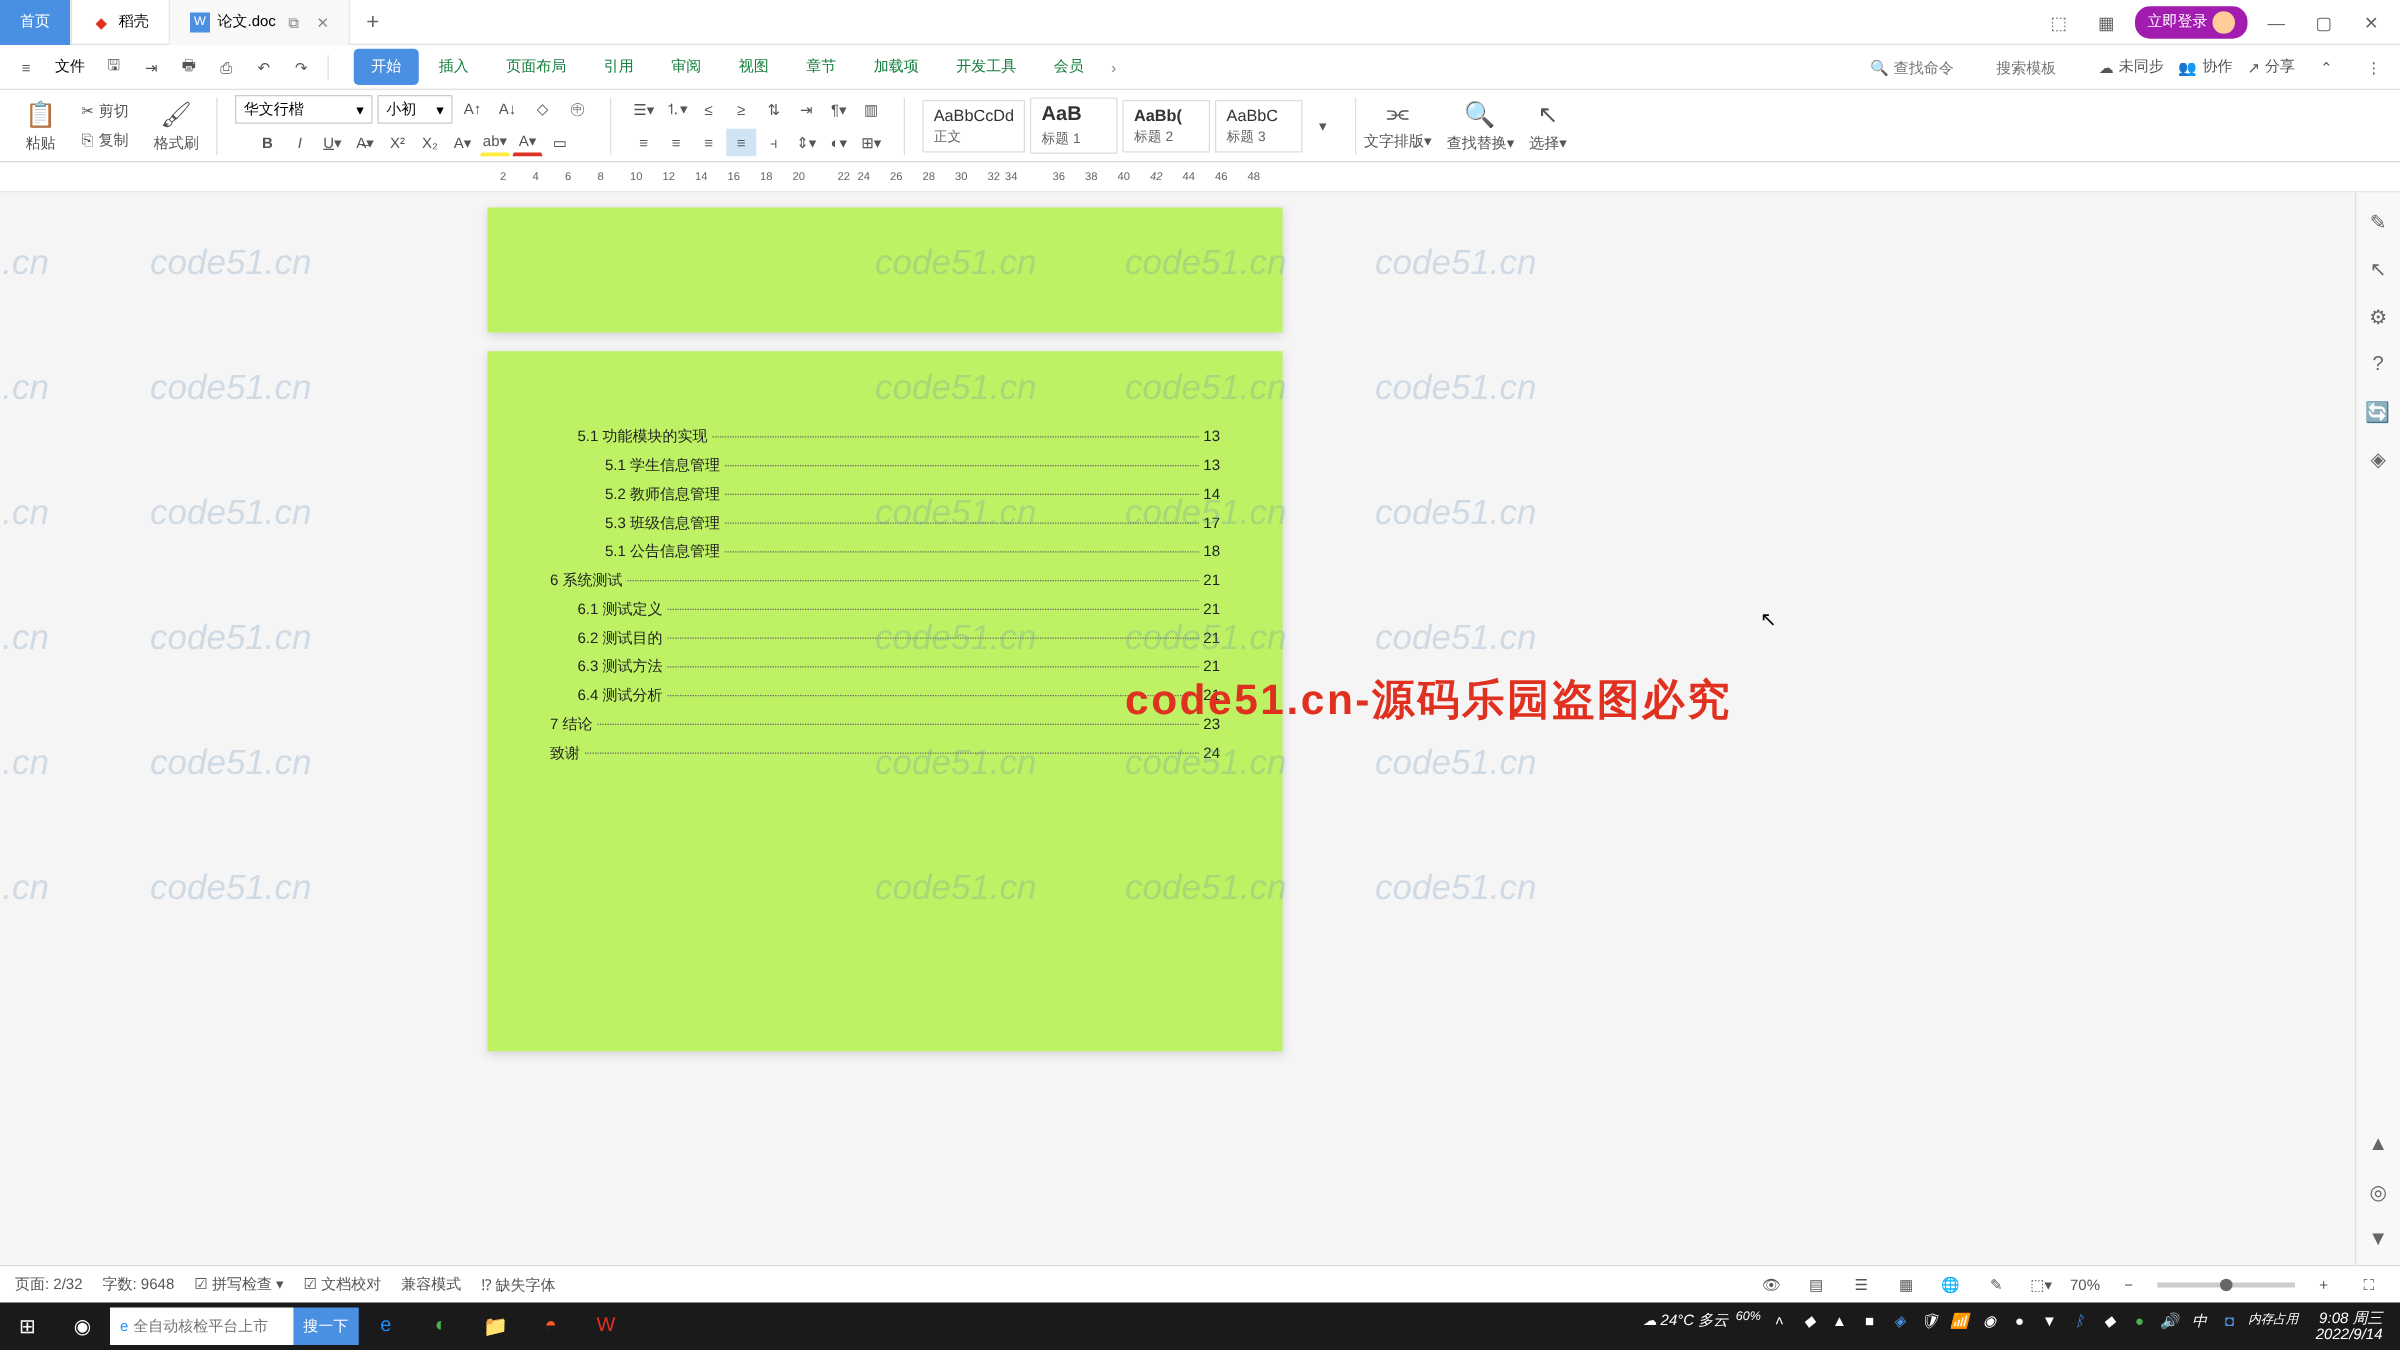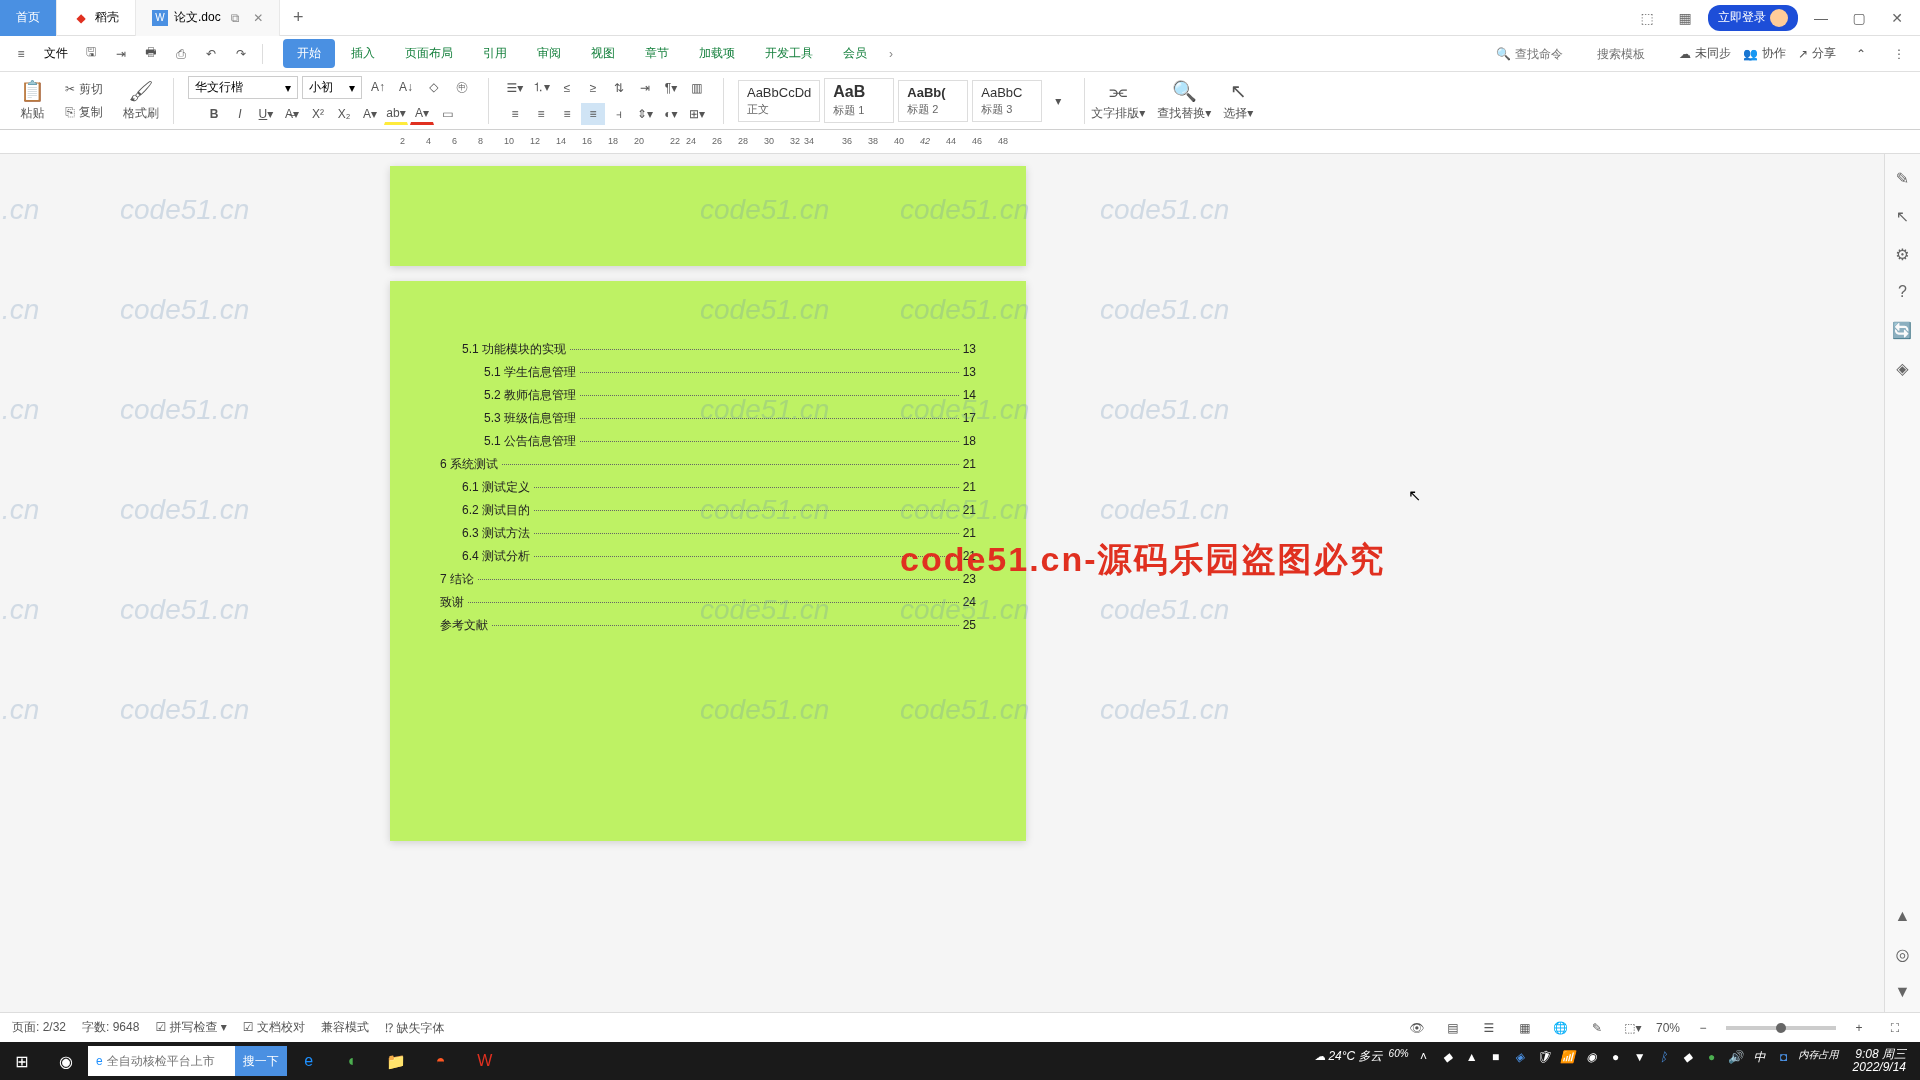--- a/index.html
+++ b/index.html
@@ -5,21 +5,21 @@
 *{margin:0;padding:0;box-sizing:border-box;font-family:"Microsoft YaHei",Arial,sans-serif;font-size:12px;}
 body{background:#f0f0f0;overflow:hidden;width:1920px;height:1080px;position:relative;}
 .titlebar{height:36px;background:#fff;display:flex;align-items:center;border-bottom:1px solid #e0e0e0;}
 .tab{height:36px;padding:0 16px;display:flex;align-items:center;gap:6px;cursor:pointer;border-right:1px solid #e8e8e8;}
 .tab.home{background:#4a90e2;color:#fff;}
 .tab-icon{width:16px;height:16px;display:inline-flex;align-items:center;justify-content:center;}
 .tab .close{margin-left:8px;color:#888;}
 .tab .dup{margin-left:4px;color:#888;}
 .plus-tab{width:36px;display:flex;align-items:center;justify-content:center;color:#666;font-size:18px;}
 .titlebar-right{margin-left:auto;display:flex;align-items:center;gap:8px;padding-right:8px;}
-.login-btn{background:#1d4ed8;color:#fff;padding:4px 10px;border-radius:12px;display:flex;align-items:center;gap:4px;}
+.login-btn{background:#a21caf;color:#fff;padding:4px 10px;border-radius:12px;display:flex;align-items:center;gap:4px;}
 .login-btn .avatar{width:18px;height:18px;background:#ffcc99;border-radius:50%;}
 .win-btn{width:30px;height:30px;display:flex;align-items:center;justify-content:center;color:#666;font-size:14px;}
 .toolbar{height:36px;background:#fff;display:flex;align-items:center;padding:0 8px;gap:4px;border-bottom:1px solid #e0e0e0;}
 .tb-ico{width:26px;height:26px;display:flex;align-items:center;justify-content:center;color:#555;cursor:pointer;}
 .tb-sep{width:1px;height:20px;background:#ddd;margin:0 4px;}
 .ribbon-tabs{display:flex;align-items:center;gap:2px;margin-left:12px;}
 .rtab{padding:6px 14px;color:#15803d;cursor:pointer;}
 .rtab.active{background:#4a90e2;color:#fff;border-radius:4px;}
 .toolbar-right{margin-left:auto;display:flex;align-items:center;gap:12px;}
 .search-box{display:flex;align-items:center;gap:4px;color:#888;}
@@ -352,25 +352,20 @@
         <div class="toc-line toc-l1">
           <span class="toc-label">7  结论</span>
           <span class="toc-dots"></span>
           <span class="toc-page">23</span>
         </div>
         <div class="toc-line toc-l1">
           <span class="toc-label">致谢</span>
           <span class="toc-dots"></span>
           <span class="toc-page">24</span>
         </div>
-        <div class="toc-line toc-l1">
-          <span class="toc-label">参考文献</span>
-          <span class="toc-dots"></span>
-          <span class="toc-page">25</span>
-        </div>
       </div>
     <div class="big-watermark">code51.cn-源码乐园盗图必究</div>
   </div>
 
   <div id="wm-layer">
       <div class="watermark" style="left: -90px; top: 40px;">code51.cn</div>
       <div class="watermark" style="left: 120px; top: 40px;">code51.cn</div>
       <div class="watermark" style="left: 700px; top: 40px;">code51.cn</div>
       <div class="watermark" style="left: 900px; top: 40px;">code51.cn</div>
       <div class="watermark" style="left: 1100px; top: 40px;">code51.cn</div>

